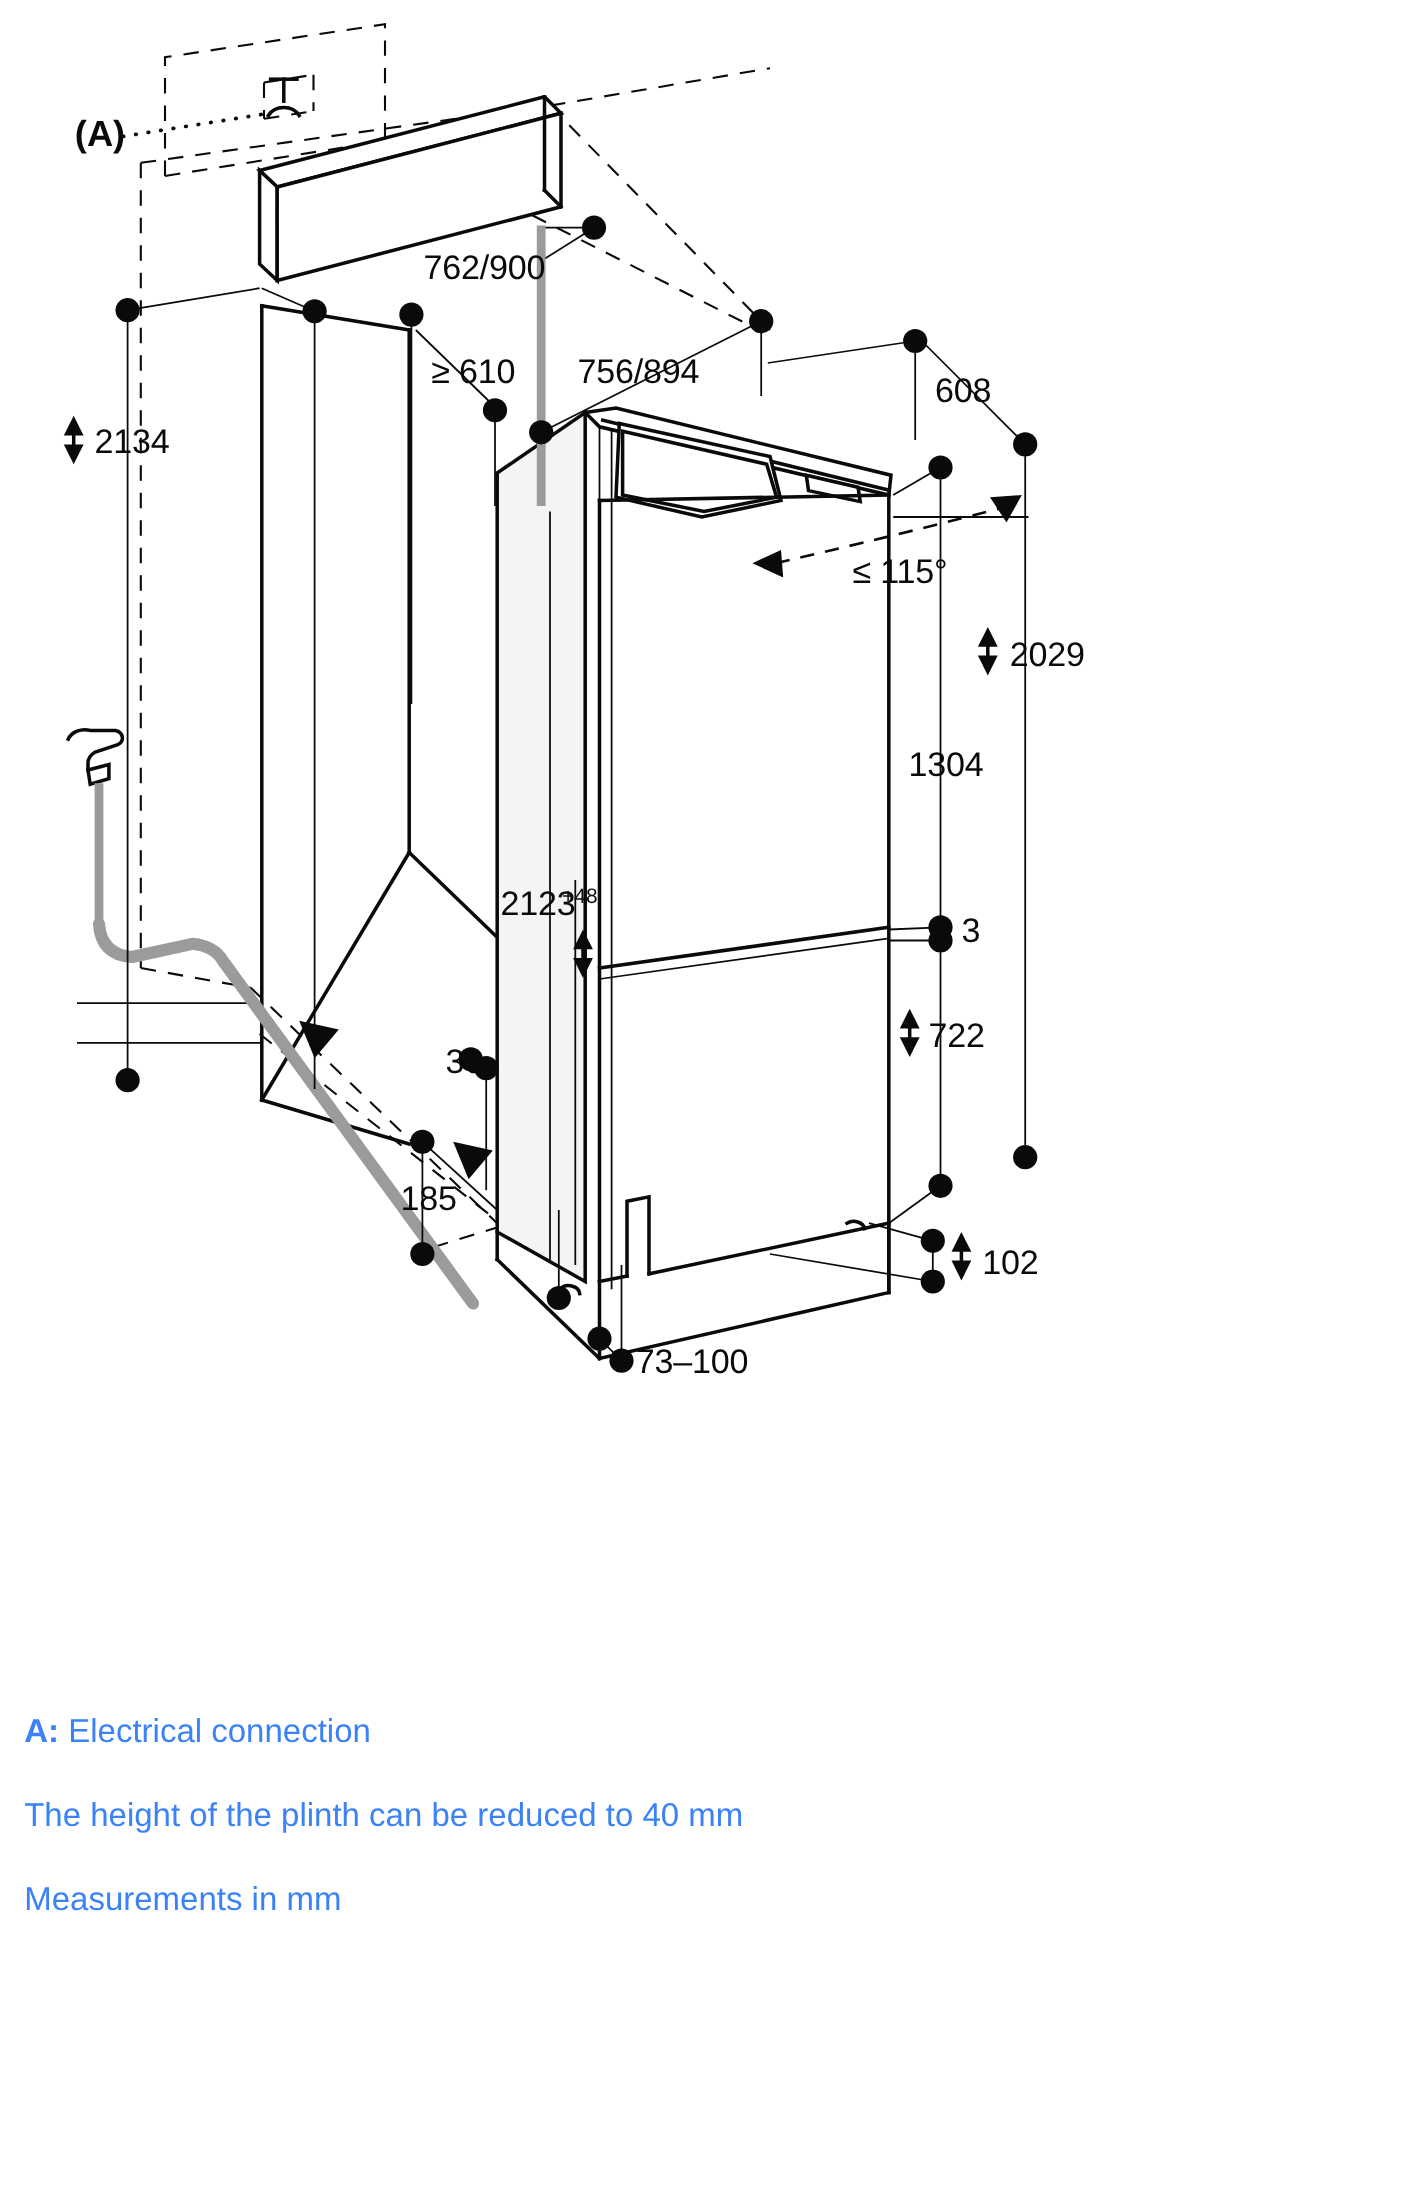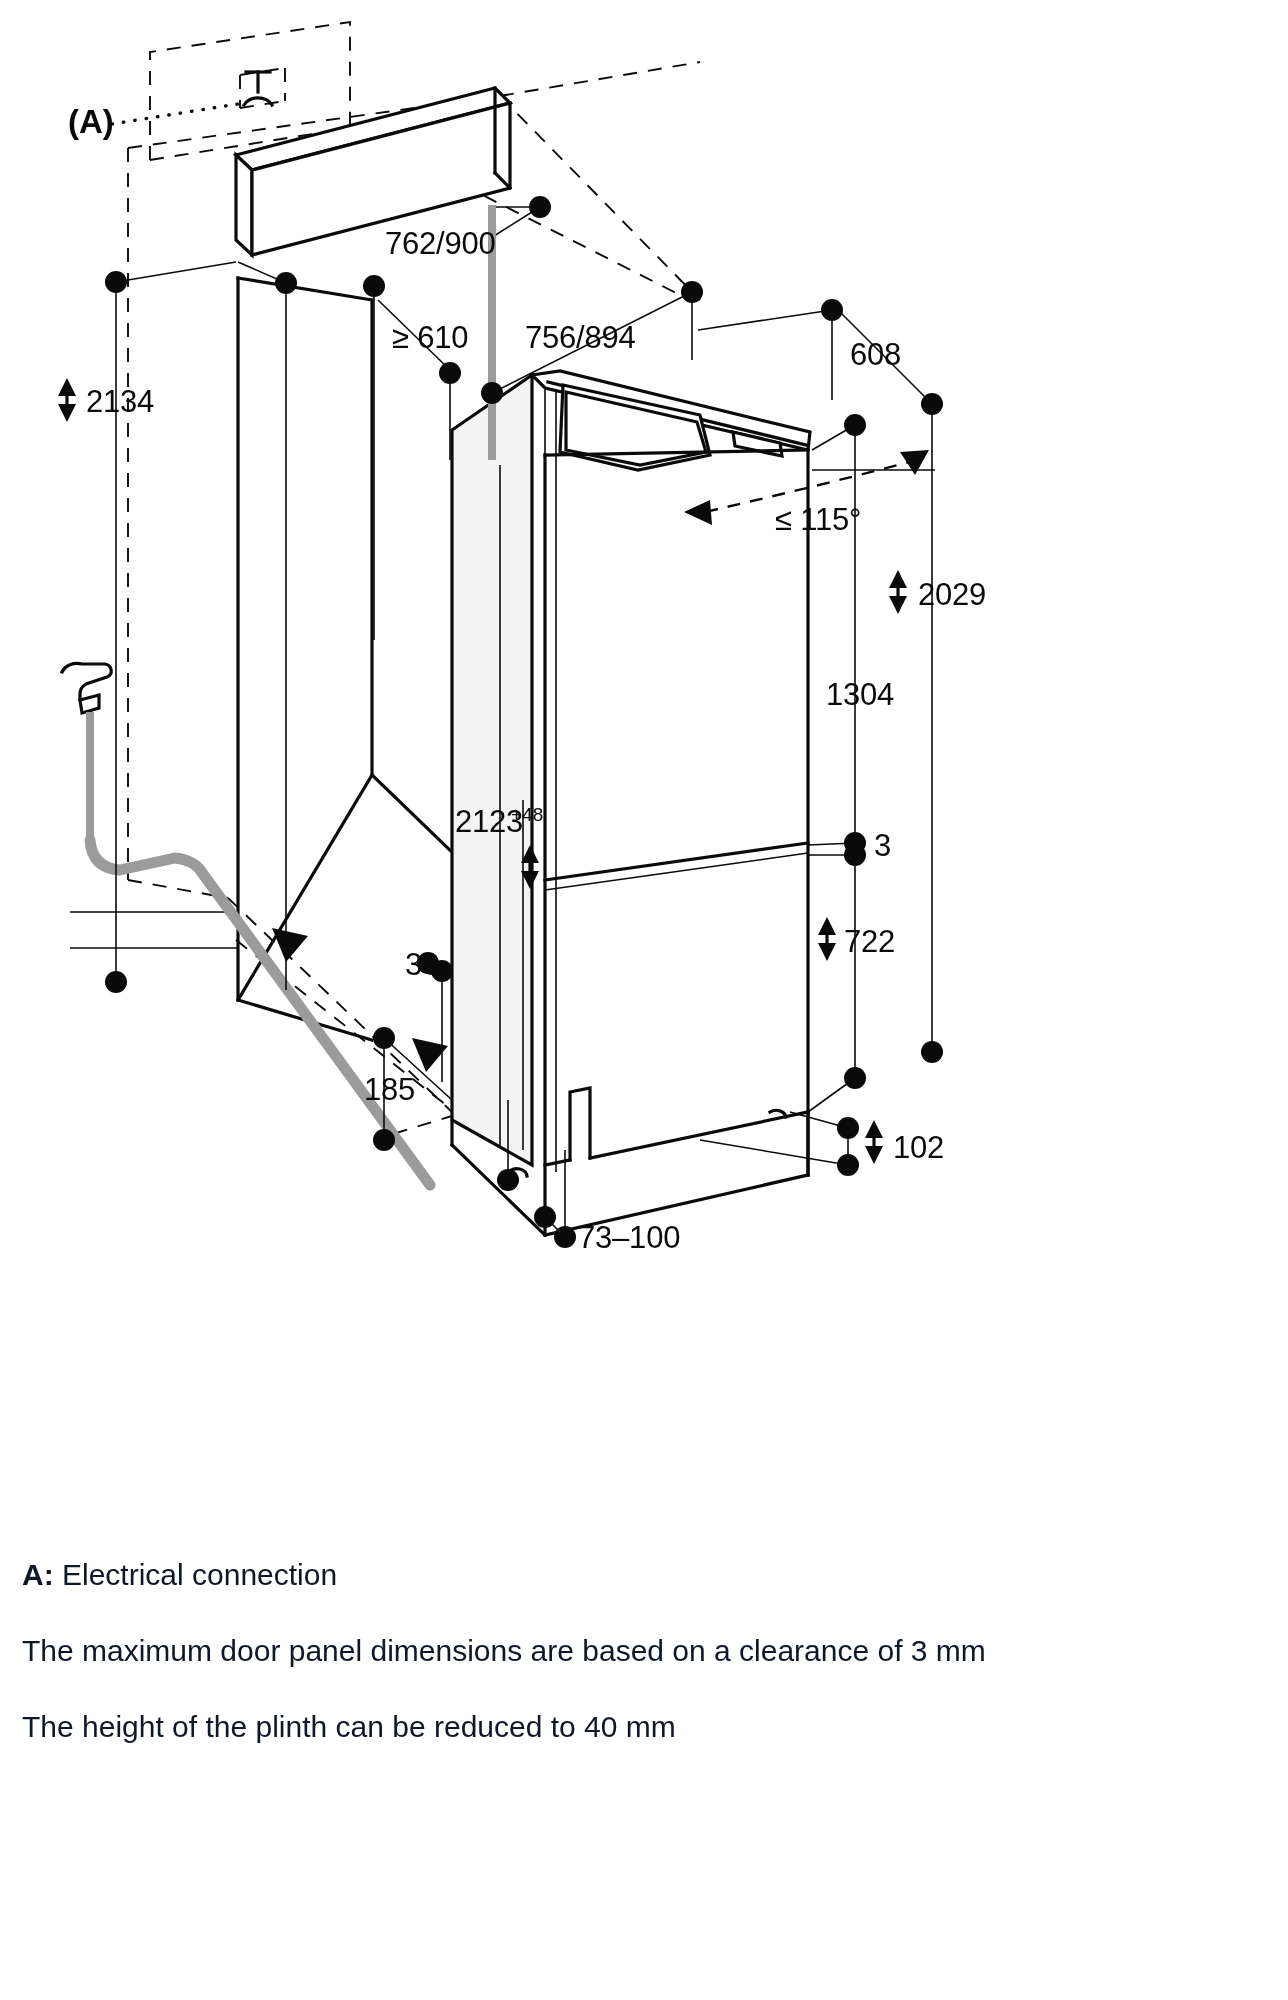--- a/index.html
+++ b/index.html
@@ -112,21 +112,21 @@
   #caption {
     position: absolute;
     left: 22px;
     top: 1560px;
     width: 1230px;
   }
   .cap-line {
     font-size: 30px;
     line-height: 1.0;
     margin: 0 0 46px 0;
-    color: #0f172a;
+    color: #3b82f6;
     letter-spacing: 0px;
     white-space: nowrap;
   }
   .cap-key {
     font-weight: 700;
   }
 </style>
 </head>
 <body>
 
@@ -369,15 +369,15 @@
 
     <text class="dim-text" x="578" y="1248">73–100</text>
 
     <text class="dim-text" x="893" y="1158">102</text>
 
   </svg>
 </div>
 
 <div id="caption">
   <p class="cap-line"><span class="cap-key">A:</span> <span>Electrical connection</span></p>
-  <p class="cap-line">The maximum door panel dimensions are based on a clearance of 3 mm</p>
   <p class="cap-line">The height of the plinth can be reduced to 40 mm</p>
+  <p class="cap-line">Measurements in mm</p>
 </div>
 
 </body></html>

